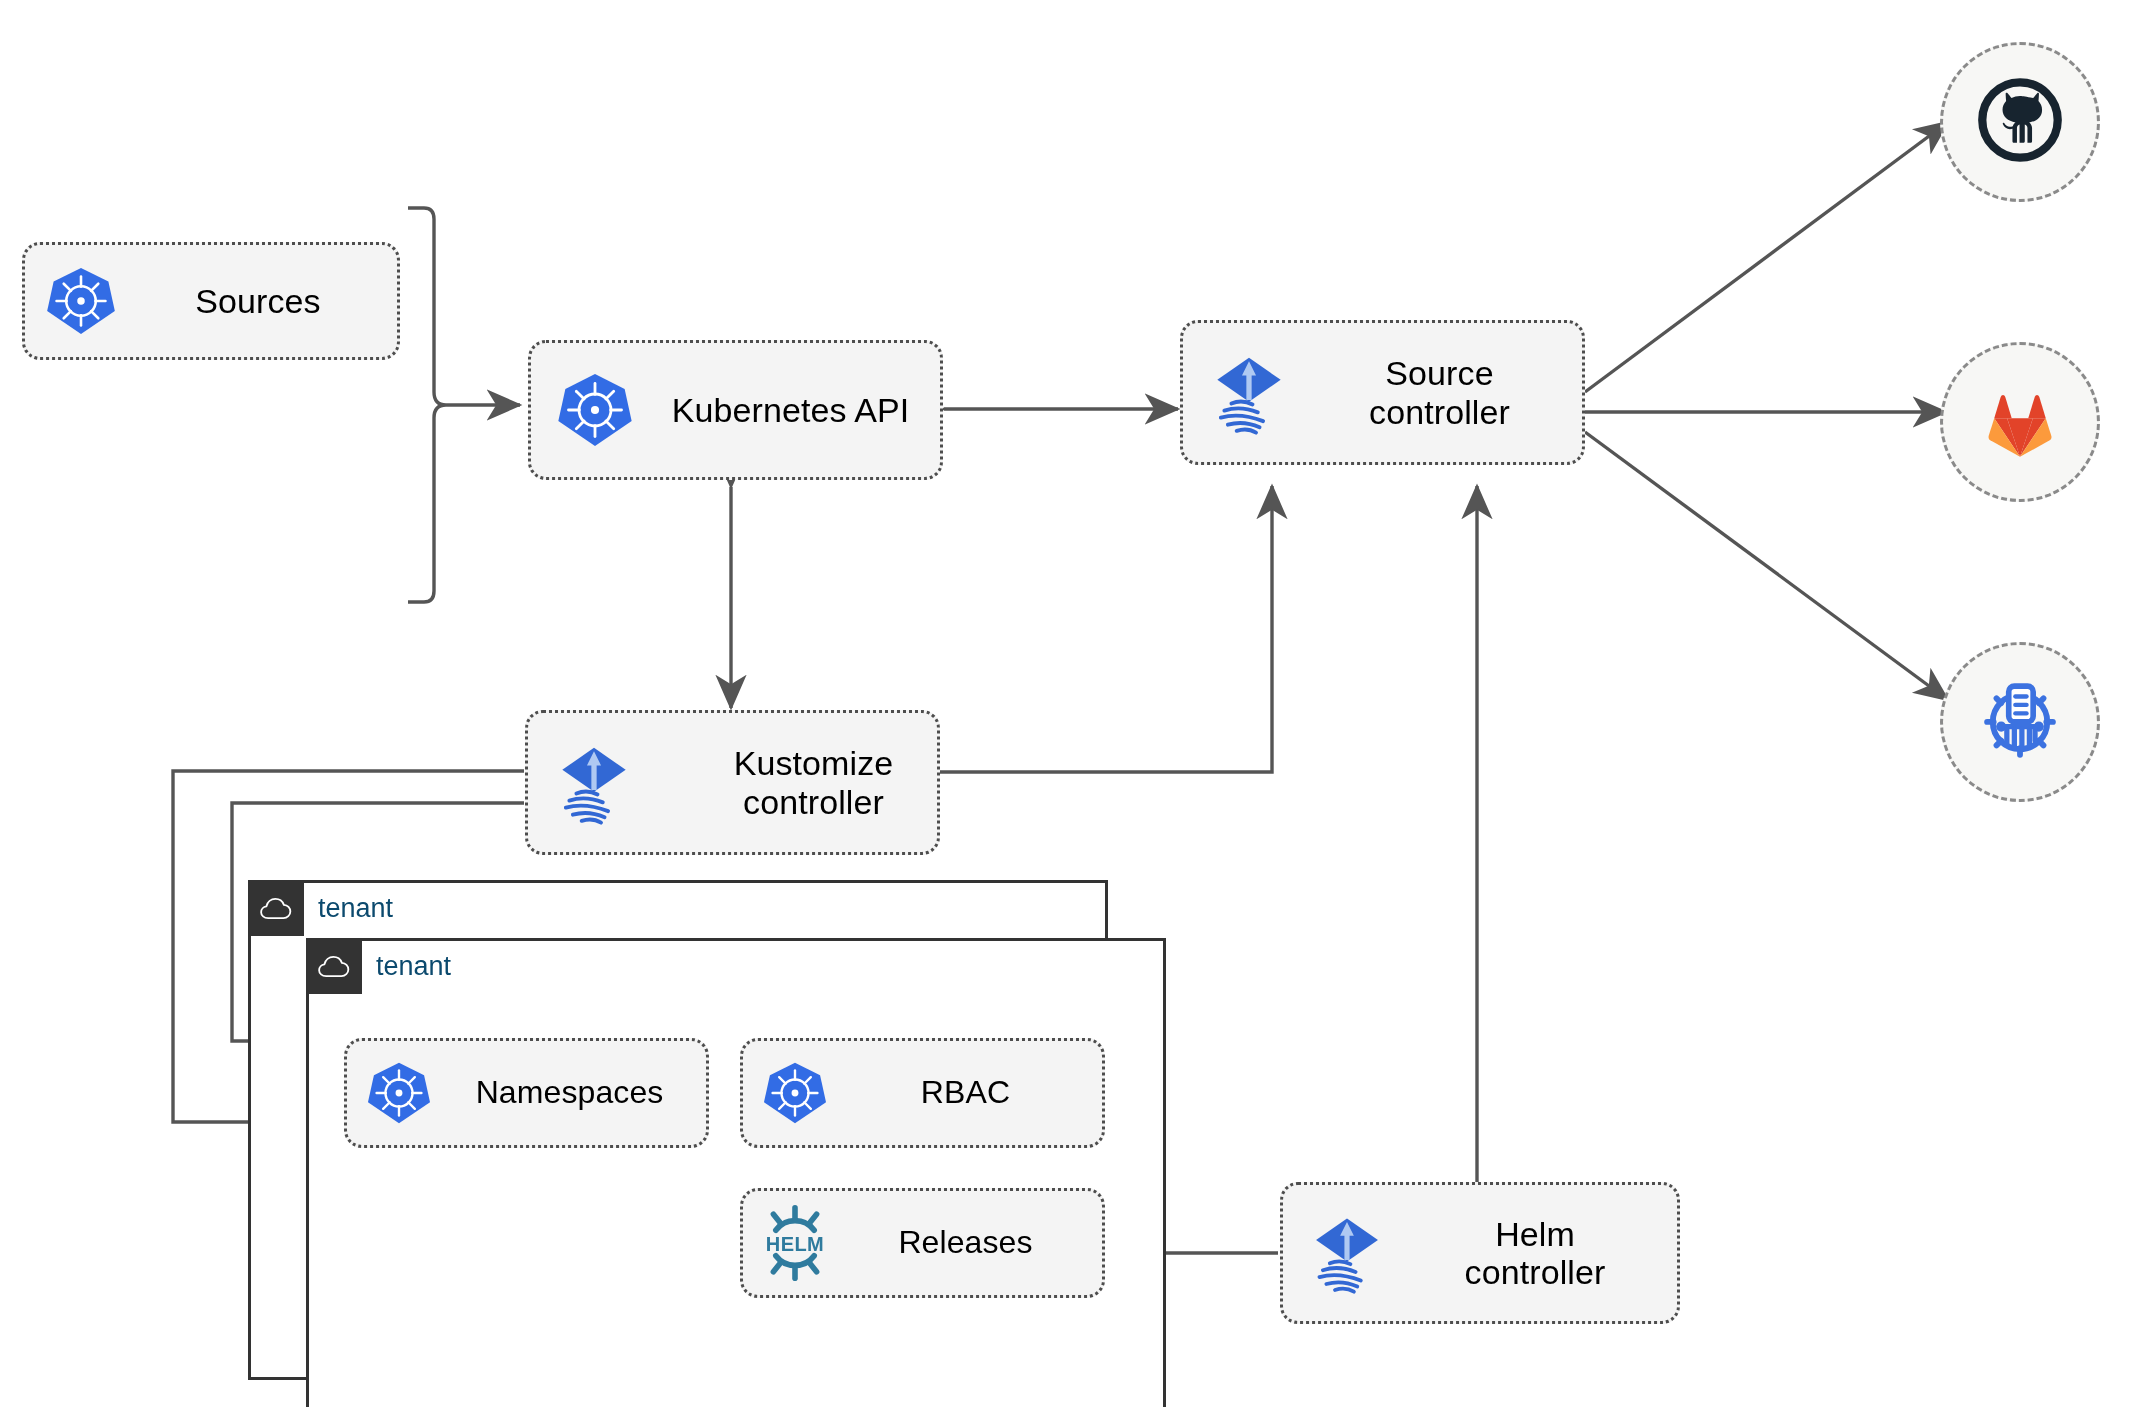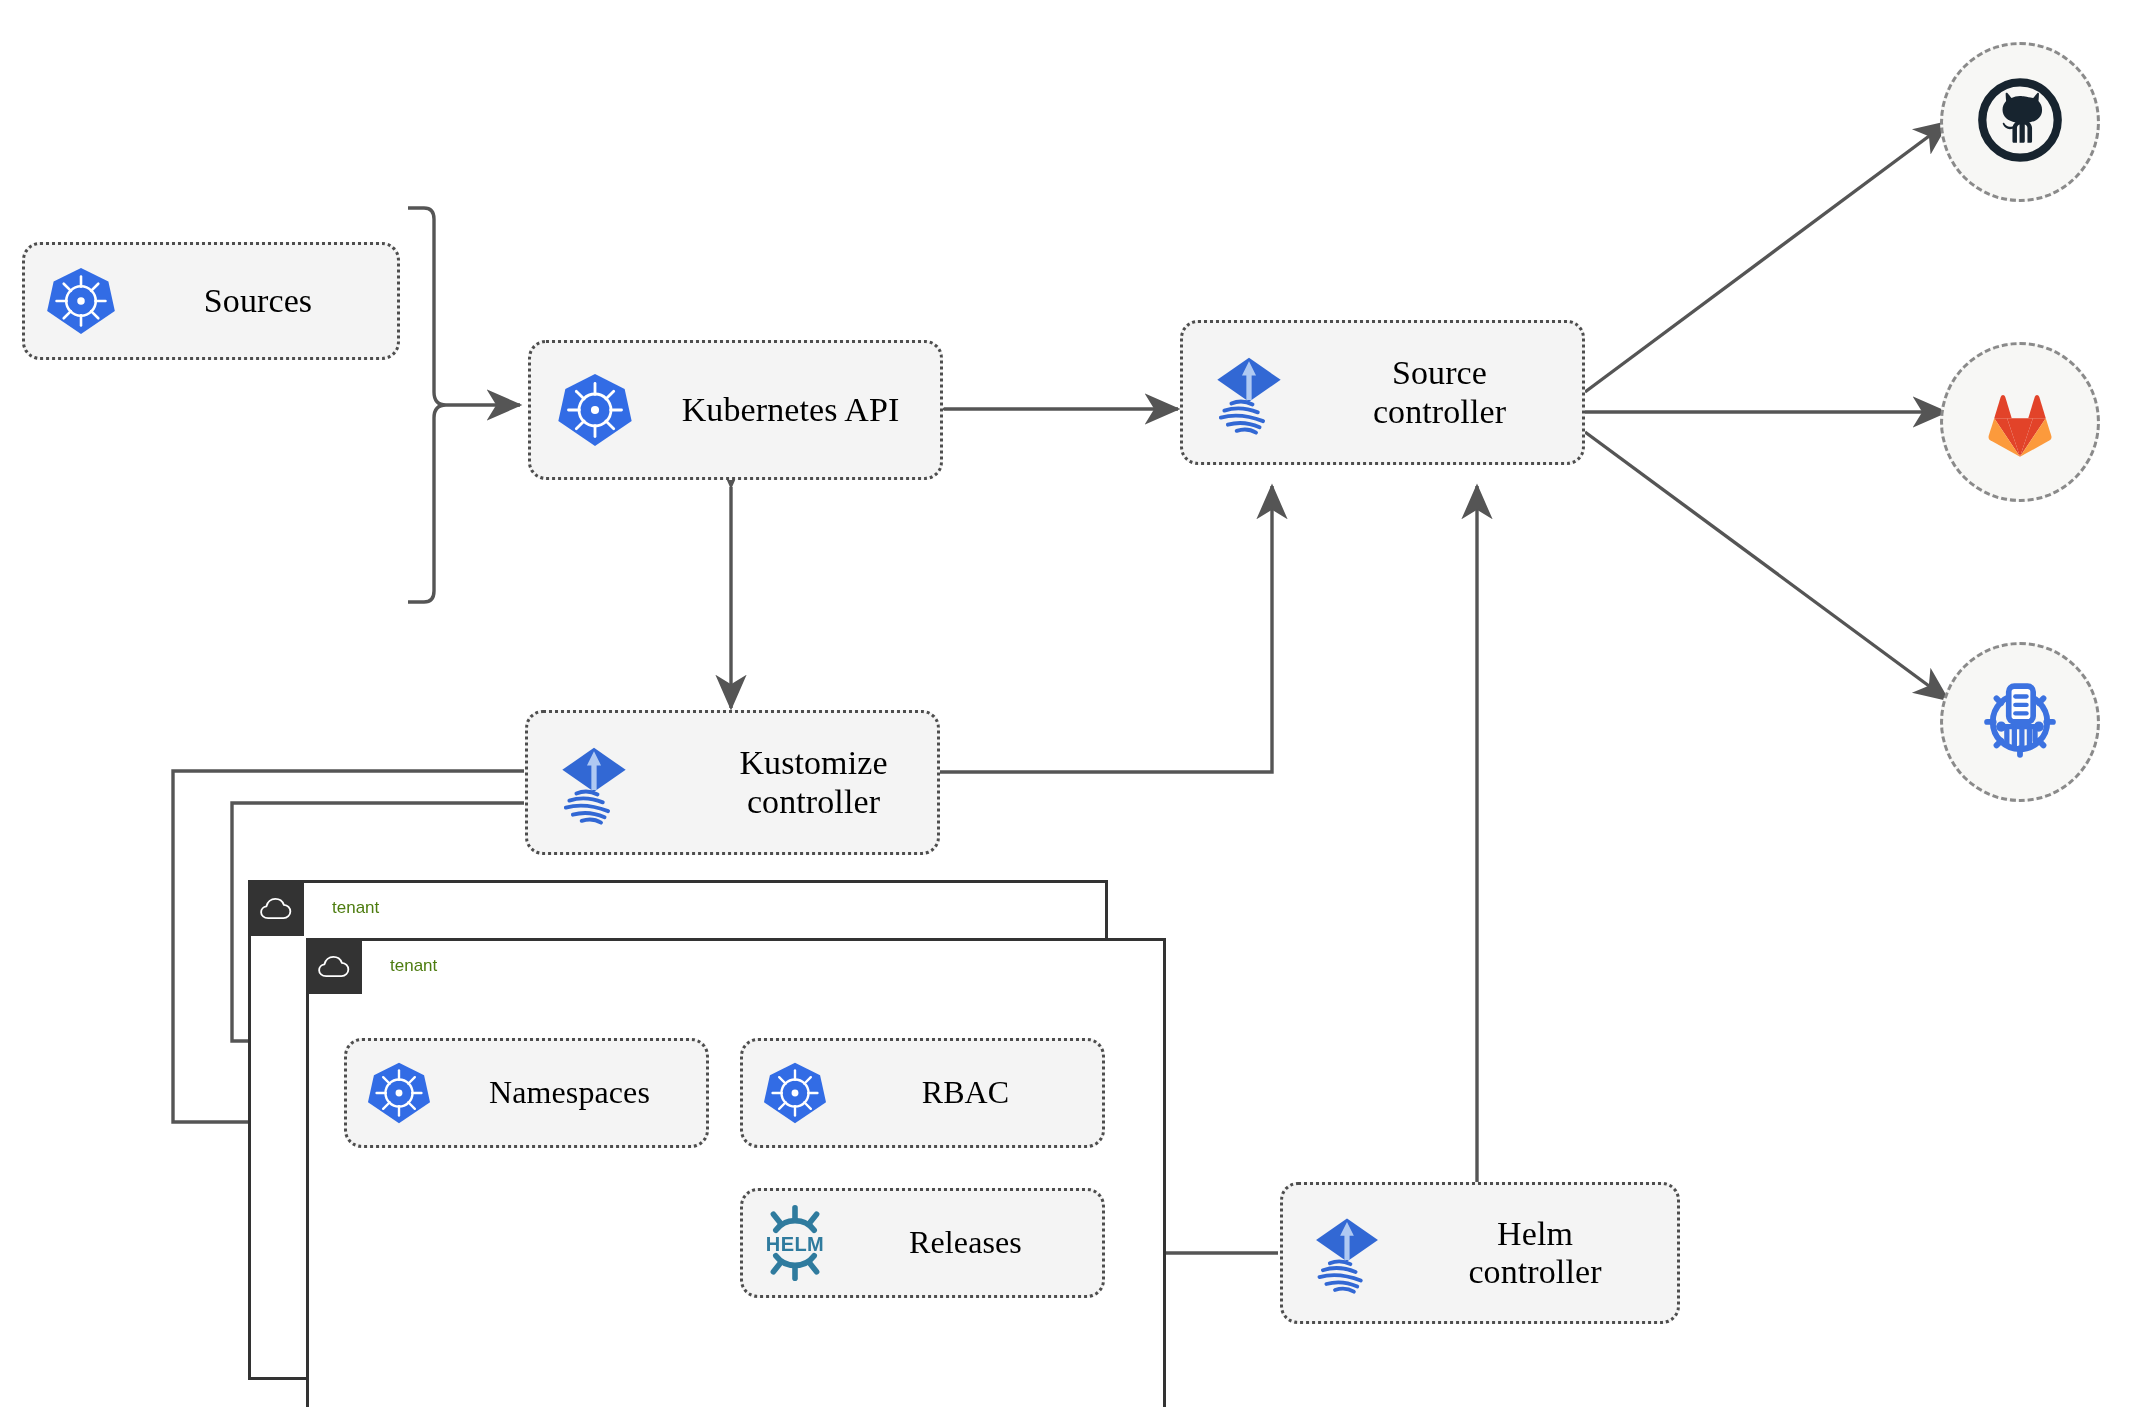--- a/index.html
+++ b/index.html
@@ -14,42 +14,42 @@
     background:#f4f4f4;
     border:3px dotted #4d4d4d;
     border-radius:18px;
     display:flex;align-items:center;
     box-sizing:border-box;
   }
   .node .ico{flex:0 0 auto;display:flex;align-items:center;justify-content:center;}
   .node .lbl{
     flex:1 1 auto;text-align:center;color:#000;
     font-size:34px;line-height:1.12;letter-spacing:.1px;
-    padding-right:18px;white-space:pre-line;font-family:Liberation Serif, serif;
+    padding-right:18px;white-space:pre-line;
   }
 
   
   .circle{
     position:absolute;width:160px;height:160px;border-radius:50%;
     background:#f7f7f5;border:3px dashed #8a8a8a;
     display:flex;align-items:center;justify-content:center;box-sizing:border-box;
   }
 
   
   .tenant{
     position:absolute;background:#fff;border:3px solid #333;box-sizing:border-box;
   }
   .tenant-hdr{
     position:absolute;left:-3px;top:-3px;height:56px;display:flex;align-items:center;
   }
   .tenant-badge{
     width:56px;height:56px;background:#333;display:flex;align-items:center;justify-content:center;
   }
   .tenant-name{
-    font-size:17px;color:#4d7c0f;padding-left:28px;white-space:nowrap;
+    font-size:27px;color:#0c4a6e;padding-left:14px;white-space:nowrap;
   }
 </style>
 </head>
 <body>
 
 <div id="stage">
 
   <svg class="edges" viewBox="0 0 2144 1407">
     <defs>
       <marker id="ah" markerWidth="12" markerHeight="12" refX="9.2" refY="4.6" orient="auto" markerUnits="strokeWidth">

